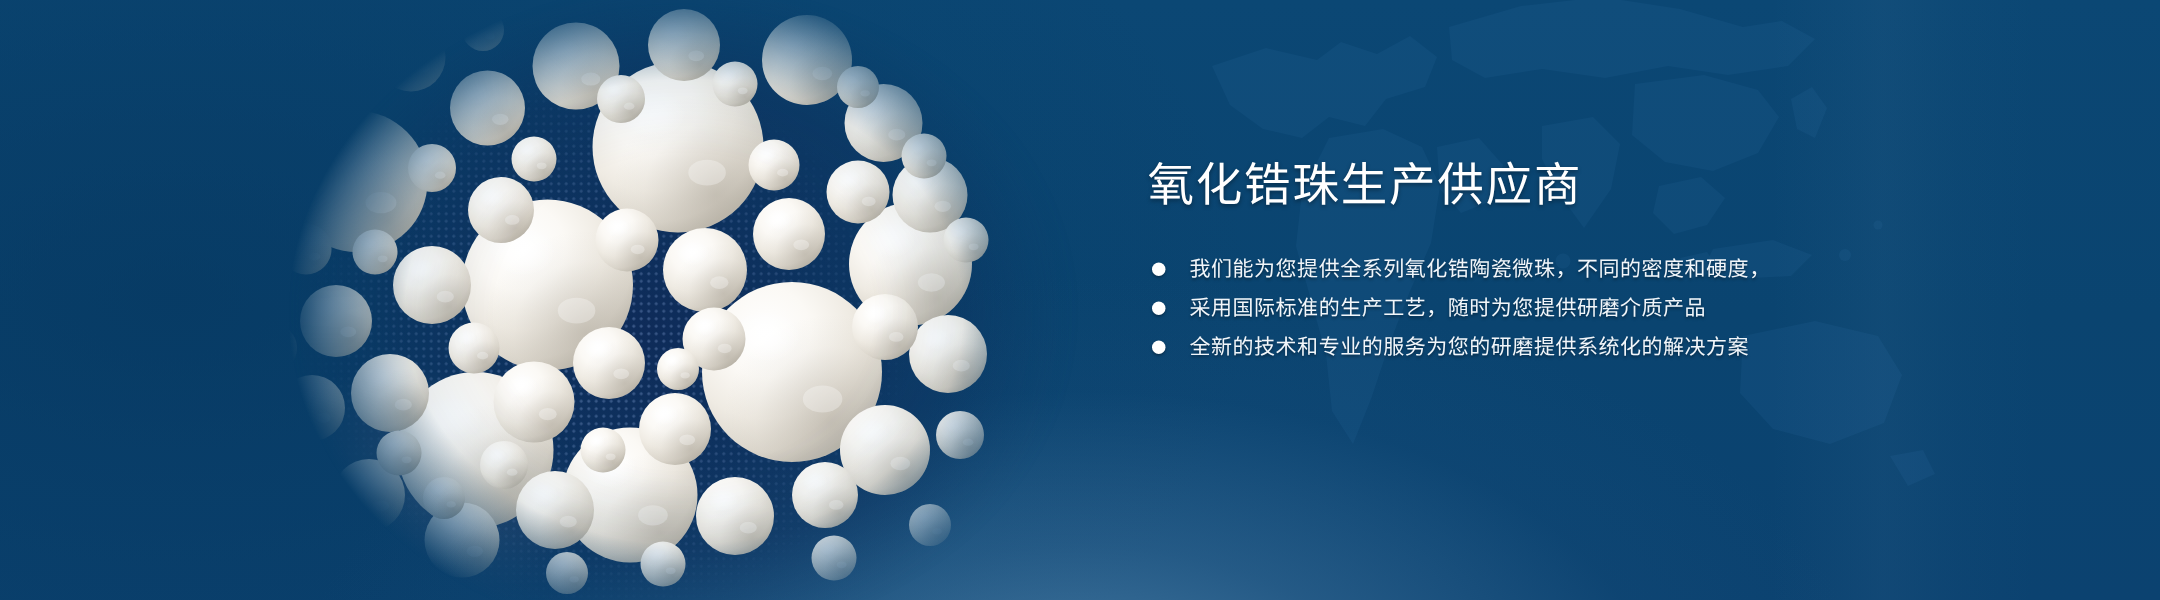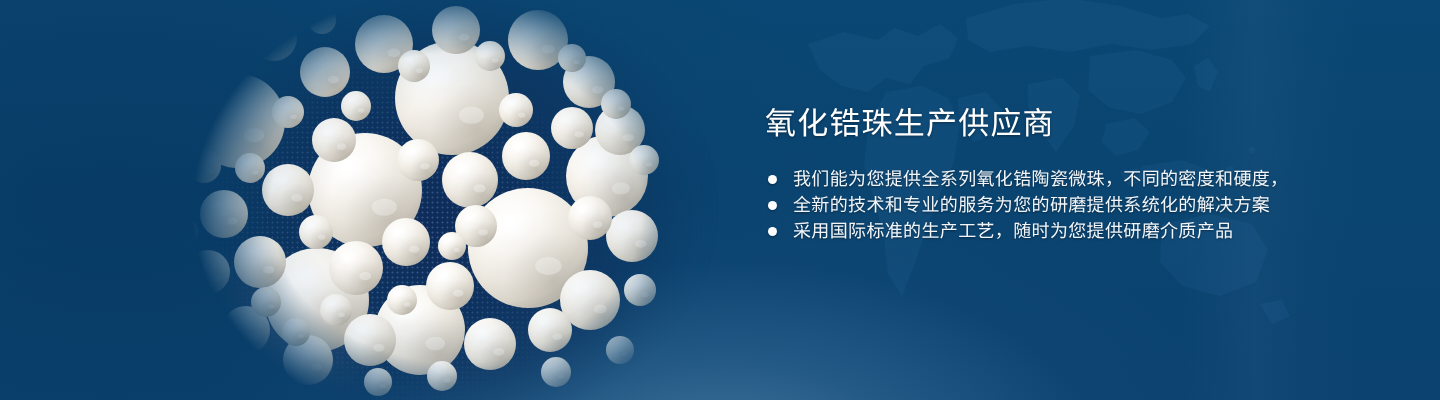--- a/index.html
+++ b/index.html
@@ -118,21 +118,21 @@
   }
   .bullets {
     list-style: none;
     margin: 24px 0 0 0;
     padding: 0;
   }
   .bullet-item {
     position: relative;
     padding-left: 28px;
     color: #f2f6fa;
-    font-size: 18px;
+    font-size: 14px;
     line-height: 23px;
     letter-spacing: 0.35px;
     margin-bottom: 3px;
     text-shadow: 0 1px 2px rgba(0,0,0,0.40);
   }
   .bullet-dot {
     position: absolute;
     left: 3px;
     top: 7px;
     width: 9px;
@@ -296,24 +296,24 @@
 
     <ul class="bullets">
 
       <li class="bullet-item">
         <span class="bullet-dot"></span>
         <span class="bullet-line">我们能为您提供全系列氧化锆陶瓷微珠，不同的密度和硬度，</span>
       </li>
 
       <li class="bullet-item">
         <span class="bullet-dot"></span>
+        <span class="bullet-line">采用国际标准的生产工艺，随时为您提供研磨介质产品</span>
+      </li>
+
+      <li class="bullet-item">
+        <span class="bullet-dot"></span>
         <span class="bullet-line">全新的技术和专业的服务为您的研磨提供系统化的解决方案</span>
       </li>
 
-      <li class="bullet-item">
-        <span class="bullet-dot"></span>
-        <span class="bullet-line">采用国际标准的生产工艺，随时为您提供研磨介质产品</span>
-      </li>
-
     </ul>
   </div>
 
 </div>
 
 </body></html>

